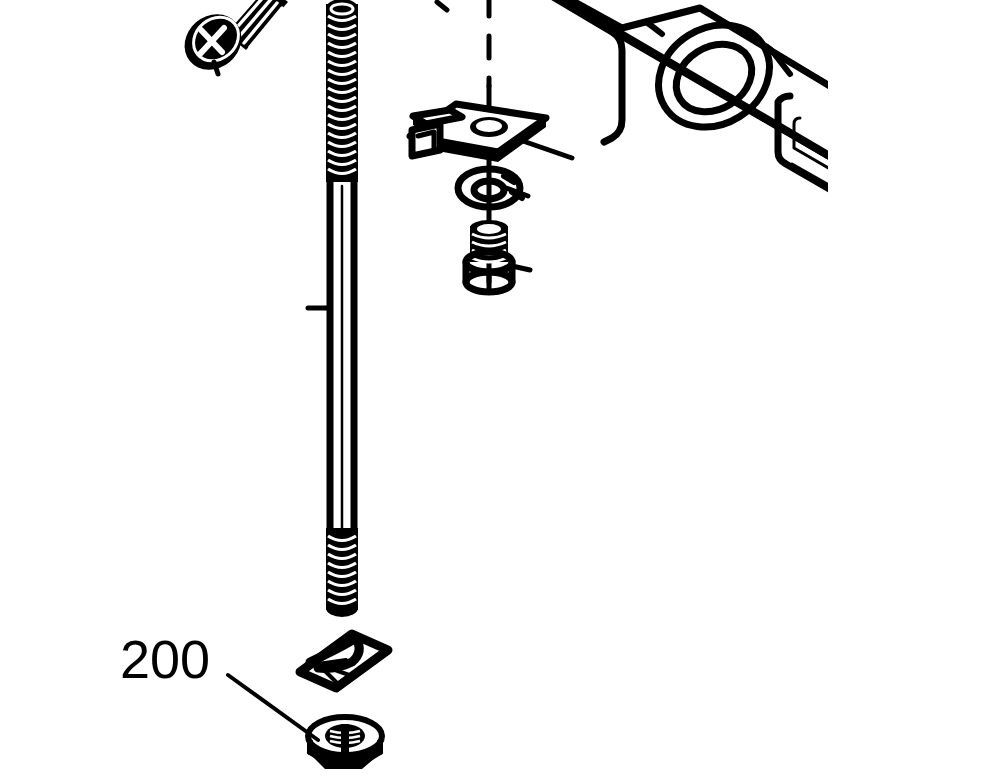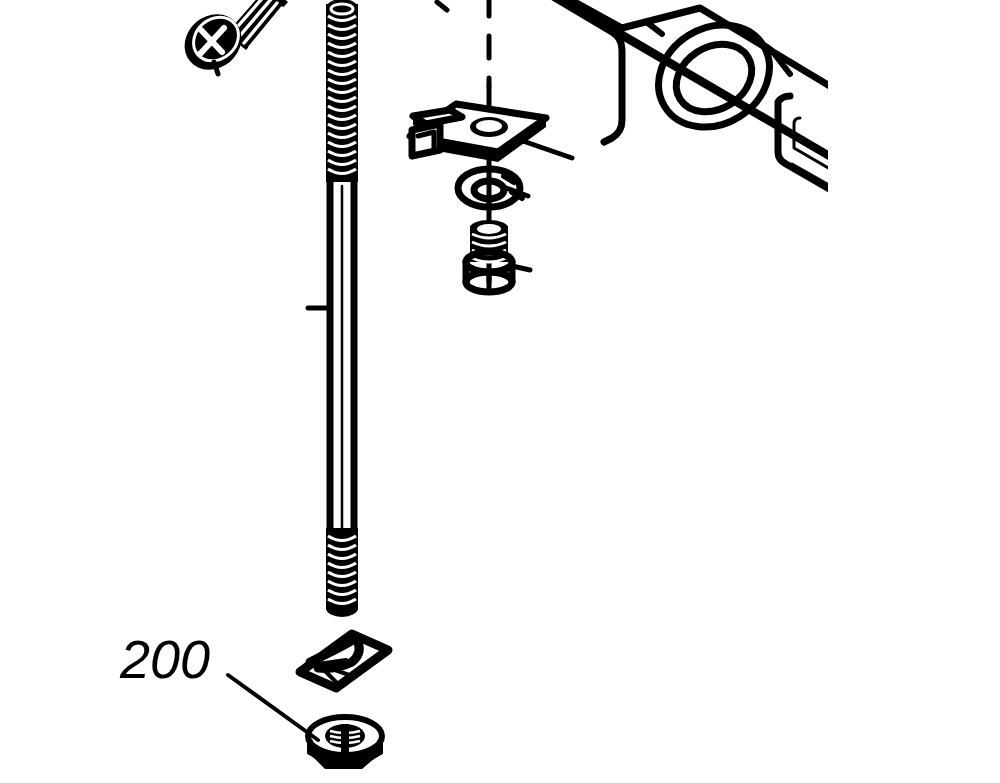--- a/index.html
+++ b/index.html
@@ -10,21 +10,20 @@
   }
   body {
     font-family: "Liberation Sans", sans-serif;
   }
   #diagram-root {
     position: relative;
     width: 828px;
     height: 783px;
     background: #ffffff;
     overflow: hidden;
-    font-style: italic;
   }
   #diagram-svg {
     position: absolute;
     top: 0;
     left: 0;
     width: 1000px;
     height: 783px;
     display: block;
   }
   .ln {

